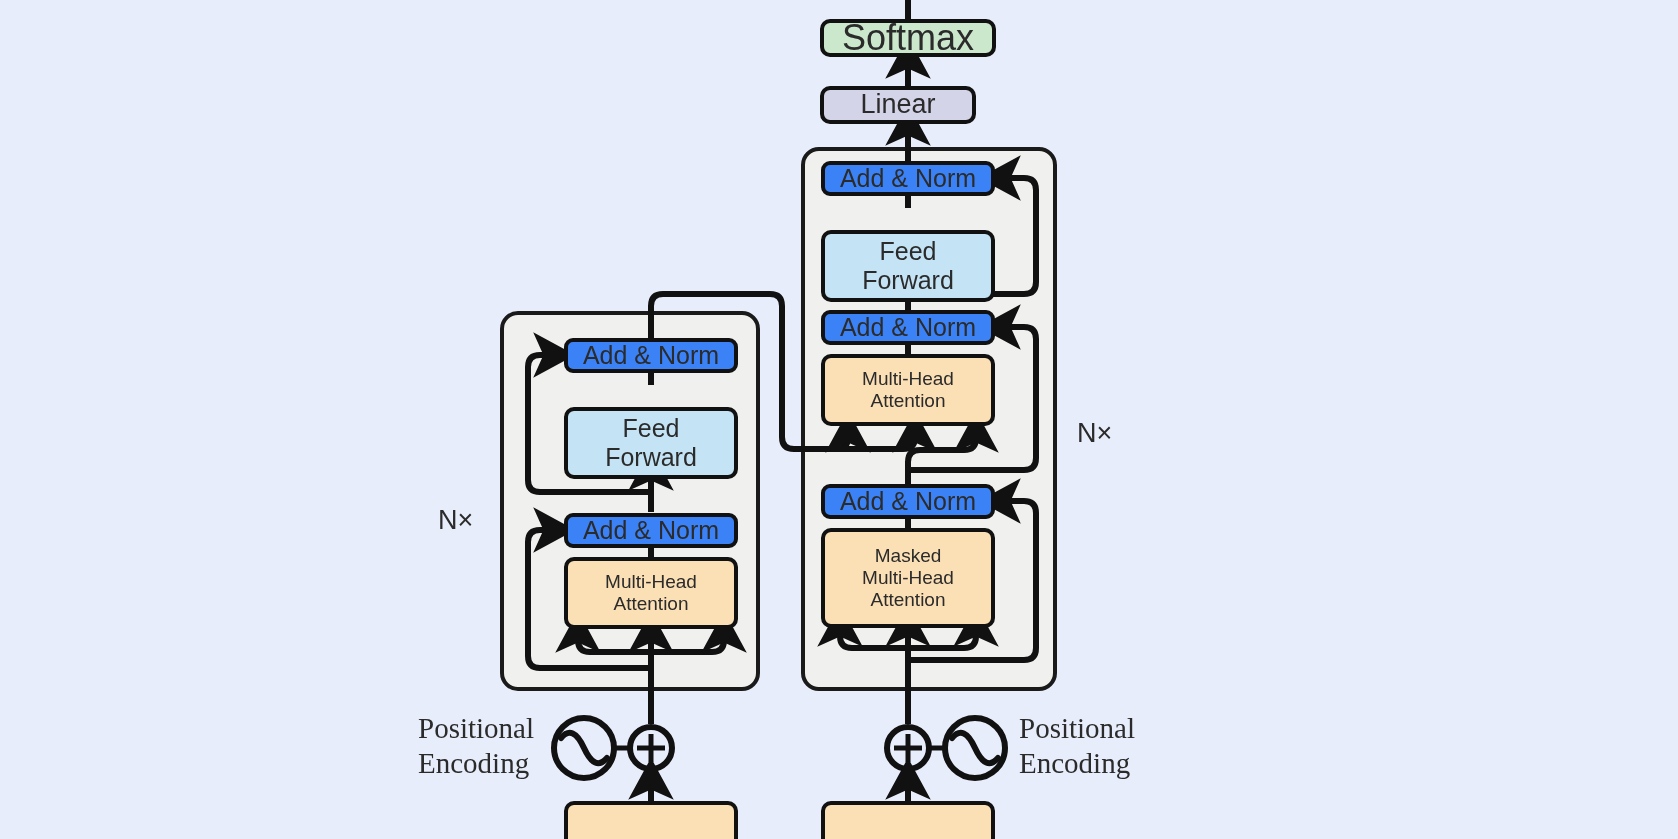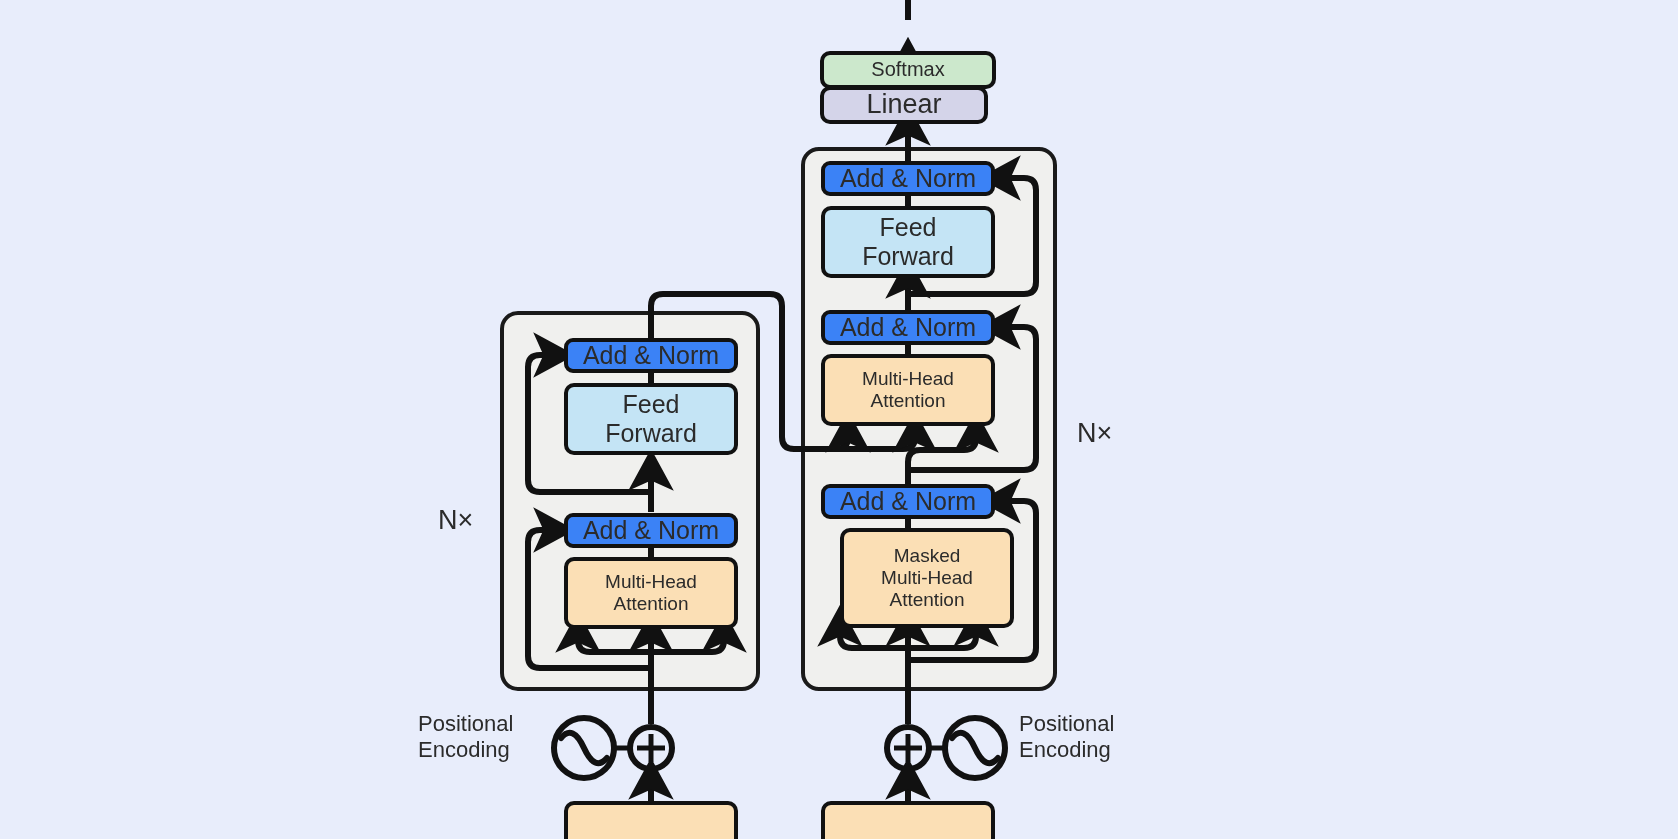--- a/index.html
+++ b/index.html
@@ -27,36 +27,36 @@
     border-radius:10px;
     box-sizing:border-box;
     display:flex;align-items:center;justify-content:center;
     text-align:center;
     color:#2b2b2b;
     line-height:1.17;
     white-space:pre-line;
     z-index:6;
   }
   .blk.addnorm{background:#3b82f6;font-size:25px;border-radius:9px;}
-  .blk.ff{background:#c4e4f5;font-size:25px;}
+  .blk.ff{background:#c4e4f5;font-size:25px;margin-top:24px;}
   .blk.attn{background:#fbdfb5;font-size:19px;}
-  .blk.softmax{background:#cce8cc;font-size:20px;margin-top:32px;}
+  .blk.softmax{background:#cce8cc;font-size:36px;}
   .blk.linear{background:#d4d4e9;font-size:27px;}
   .blk.embed{background:#fbdfb5;font-size:25px;}
 
   
   .lbl{
     position:absolute;
     color:#2b2b2b;
     white-space:pre-line;
     line-height:1.2;
     z-index:7;
   }
   .lbl.nx{font-size:27px;}
-  .lbl.pe{font-size:22px;}
+  .lbl.pe{font-size:29px;font-family:Liberation Serif, serif;}
   .lbl.pe.right{text-align:left;}
   .lbl.pe.left{text-align:left;}
 
   
   #wires{position:absolute;left:0;top:0;width:1678px;height:839px;z-index:4;pointer-events:none;}
   .w{fill:none;stroke:#111111;stroke-width:6;stroke-linecap:butt;stroke-linejoin:round;}
   .w-thin{fill:none;stroke:#111111;stroke-width:5;stroke-linecap:butt;}
   .pe-circ{fill:none;stroke:#111111;stroke-width:6;}
   .pe-wave{fill:none;stroke:#111111;stroke-width:6;stroke-linecap:round;}
   .plus-circ{fill:#e8edfb;stroke:#111111;stroke-width:6;}
@@ -139,35 +139,35 @@
     <path class="w-thin" d="M908,734 L908,762"></path>
     <path class="w" d="M908,800 L908,777" marker-end="url(#ah)"></path>
   </svg>
 
   <div class="stack" style="left:500px;top:311px;width:260px;height:380px;"></div>
 
   <div class="stack" style="left:801px;top:147px;width:256px;height:544px;"></div>
 
   <div class="blk softmax" style="left:820px;top:19px;width:176px;height:38px;">Softmax</div>
 
-  <div class="blk linear" style="left:820px;top:86px;width:168px;height:38px;text-align:right;">Linear</div>
+  <div class="blk linear" style="left:820px;top:86px;width:156px;height:38px;text-align:right;">Linear</div>
 
   <div class="blk addnorm" style="left:821px;top:161px;width:174px;height:35px;">Add &amp; Norm</div>
 
   <div class="blk ff" style="left:821px;top:206px;width:174px;height:72px;">Feed
 Forward</div>
 
   <div class="blk addnorm" style="left:821px;top:310px;width:174px;height:35px;">Add &amp; Norm</div>
 
   <div class="blk attn" style="left:821px;top:354px;width:174px;height:72px;">Multi-Head
 Attention</div>
 
   <div class="blk addnorm" style="left:821px;top:484px;width:174px;height:35px;">Add &amp; Norm</div>
 
-  <div class="blk attn" style="left:821px;top:528px;width:174px;height:100px;margin-left:19px;">Masked
+  <div class="blk attn" style="left:821px;top:528px;width:174px;height:100px;">Masked
 Multi-Head
 Attention</div>
 
   <div class="blk addnorm" style="left:564px;top:338px;width:174px;height:35px;">Add &amp; Norm</div>
 
   <div class="blk ff" style="left:564px;top:383px;width:174px;height:72px;">Feed
 Forward</div>
 
   <div class="blk addnorm" style="left:564px;top:513px;width:174px;height:35px;">Add &amp; Norm</div>
 

